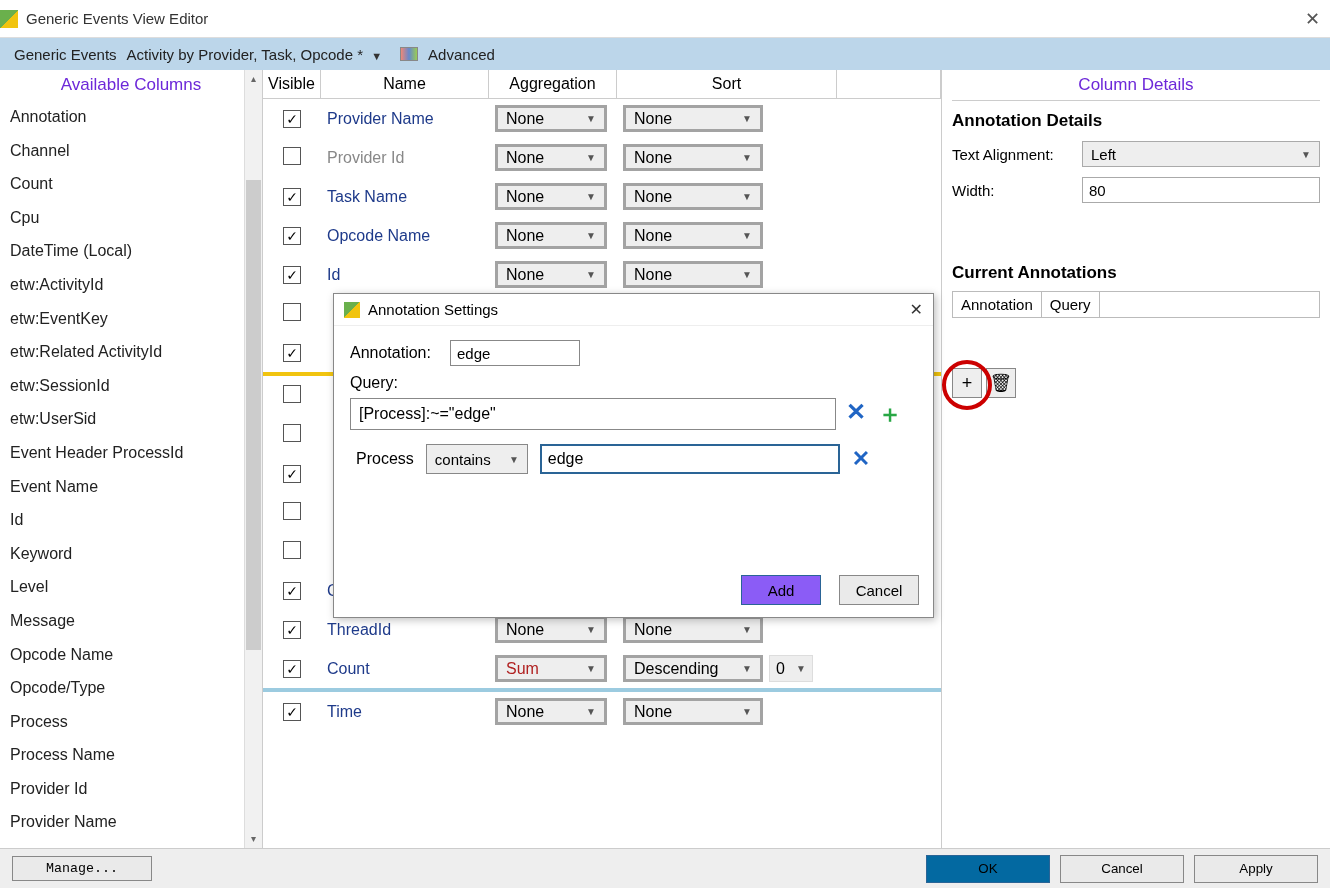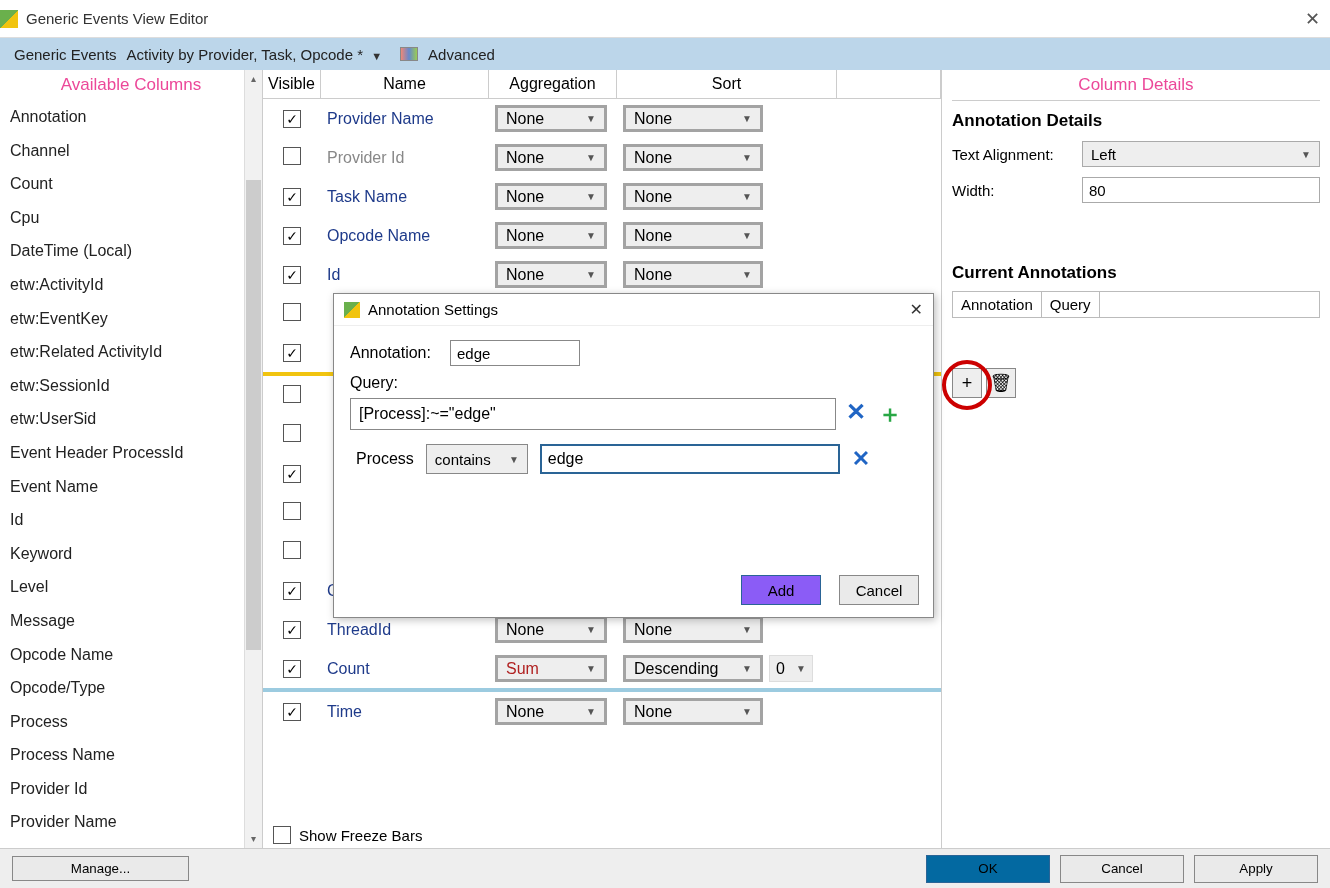--- a/index.html
+++ b/index.html
@@ -17,30 +17,30 @@
 .menubar .preset { margin-left: 4px; }
 .menubar .preset-caret { margin-left: 4px; font-size: 11px; color: #333; }
 .menubar .adv-icon { width: 18px; height: 14px; margin-left: 18px; background: linear-gradient(90deg,#e87,#68c,#9c5); border: 1px solid #888; }
 .menubar .adv-label { margin-left: 10px; }
 
 
 .panels { display: flex; height: 778px; }
 
 
 .left-panel { width: 263px; border-right: 1px solid #ccc; display: flex; flex-direction: column; position: relative; }
-.panel-header { text-align: center; padding: 5px 0; font-size: 17px; color: #ec4899; }
+.panel-header { text-align: center; padding: 5px 0; font-size: 17px; color: #6d28d9; }
 .avail-list { flex: 1; overflow: hidden; position: relative; }
 .avail-item { padding: 4px 10px; color: #222; font-size: 16px; line-height: 1.6; white-space: nowrap; }
 .left-scroll { position: absolute; right: 0; top: 0; bottom: 0; width: 18px; background: #f1f1f1; border-left: 1px solid #ddd; }
 .left-scroll .thumb { position: absolute; left: 1px; right: 1px; top: 110px; height: 470px; background: #ccc; }
 .left-scroll .arrow { position: absolute; left: 0; right: 0; height: 18px; text-align: center; font-size: 10px; color: #666; line-height: 18px; }
 .left-scroll .arrow.up { top: 0; }
 .left-scroll .arrow.down { bottom: 0; }
 .left-bottom { padding: 4px 10px; text-align: center; }
-.manage-btn { width: 177px; padding: 4px 0; background: #eaeaea; border: 1px solid #888; }
+.manage-btn { width: 140px; padding: 4px 0; background: #eaeaea; border: 1px solid #888; font-family: Liberation Mono, monospace; }
 
 
 .mid-panel { width: 679px; border-right: 1px solid #ccc; display: flex; flex-direction: column; background: #fff; }
 .mid-header { display: flex; border-bottom: 1px solid #ccc; }
 .mid-header .cell { text-align: center; padding: 5px 0; font-size: 16px; border-right: 1px solid #ccc; }
 .col-vis { width: 58px; }
 .col-name { width: 168px; }
 .col-agg { width: 128px; }
 .col-sort { width: 220px; }
 .col-extra { flex: 1; }
@@ -356,24 +356,20 @@
             </div>
           </div>
           <div class="cell col-sort" style="display: flex;">
             <div class="sort-sel">
               <span>None</span>
               <span class="caret">▼</span>
             </div>
           </div>
         </div>
       </div>
-    <div class="mid-bottom">
-      <span class="chk"></span>
-      <span class="lbl">Show Freeze Bars</span>
-    </div>
   </div>
 
   <div class="right-panel">
     <div class="panel-header">Column Details</div>
     <div class="section-title">Annotation Details</div>
     <div class="detail-row">
       <div class="lbl">Text Alignment:</div>
       <div class="fld">
           <div class="sel">
             <span>Left</span>

